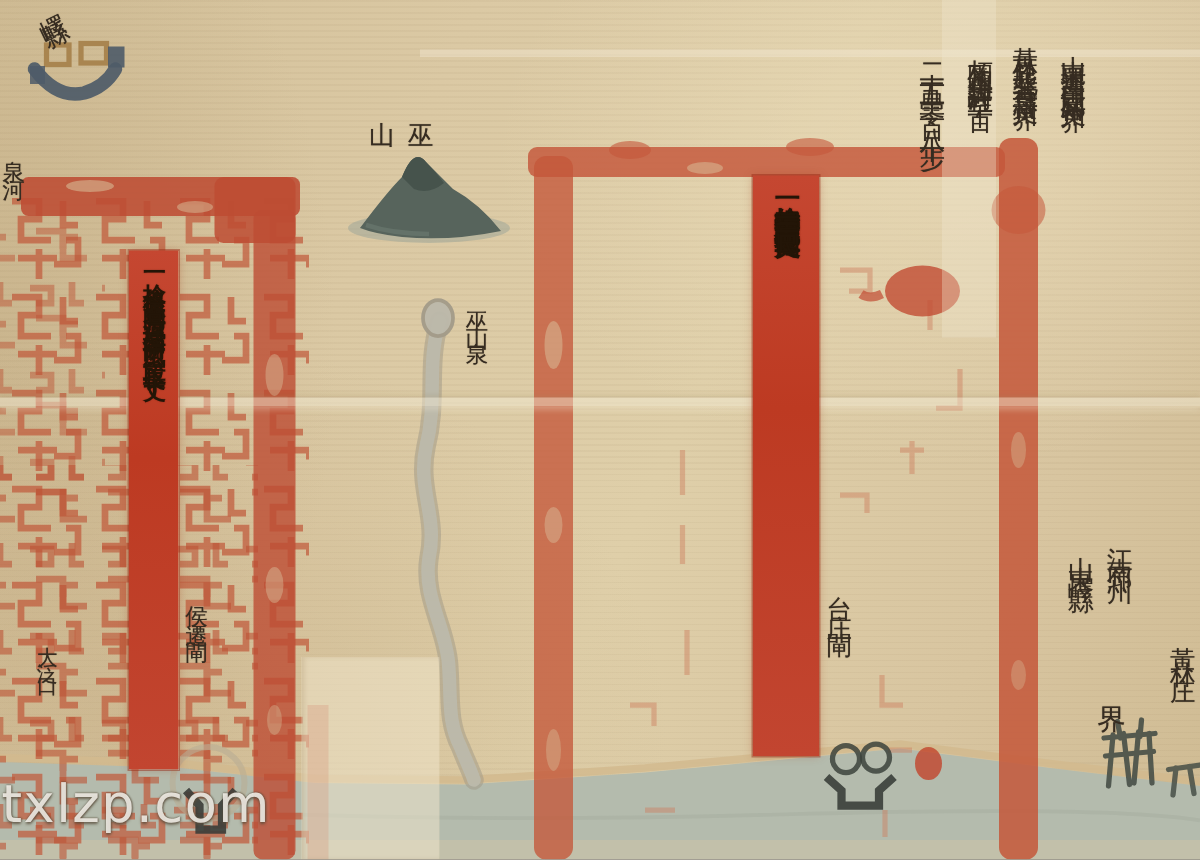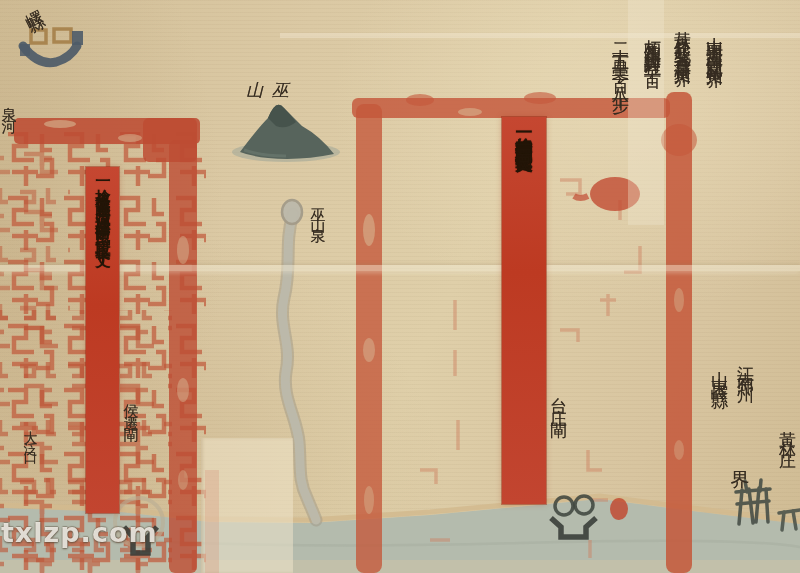--- a/index.html
+++ b/index.html
@@ -24,25 +24,25 @@
     box-shadow:0 0 0 1px rgba(148,38,18,.45), 0 0 6px rgba(160,60,30,.35);
     display:flex; align-items:flex-start; justify-content:center;
   }
   .notice .vtext-inner{
     writing-mode:vertical-rl; text-orientation:upright; color:#231507;
     font-weight:600; line-height:1; margin-top:6px;
     text-shadow:0 0 .8px rgba(20,10,0,.55);
   }
   .crease{ position:absolute; pointer-events:none; }
   .watermark{
-    position:absolute; left:1px; top:517px; font-size:27px; letter-spacing:1px;
-    color:rgba(252,250,244,.82); font-weight:700;
+    position:absolute; left:1px; top:517px; font-size:35px; letter-spacing:1px;
+    color:rgba(252,250,244,.82); font-weight:400;
     text-shadow:0 1px 2px rgba(90,78,60,.85), 0 -1px 1px rgba(90,78,60,.4), 1px 0 1px rgba(90,78,60,.4);
   }
-  .rtl-flip{ direction:rtl; unicode-bidi:bidi-override;font-style:italic; }
+  .rtl-flip{ direction:rtl; unicode-bidi:bidi-override; }
 </style>
 </head>
 <body>
 
 <div id="canvas">
 
   <svg width="800" height="573" viewBox="0 0 800 573">
     <defs>
       <pattern id="ss1" width="56" height="64" patternUnits="userSpaceOnUse">
         <g fill="none" stroke="#c15a3b" stroke-width="4.5" opacity="0.72" stroke-linecap="butt">

